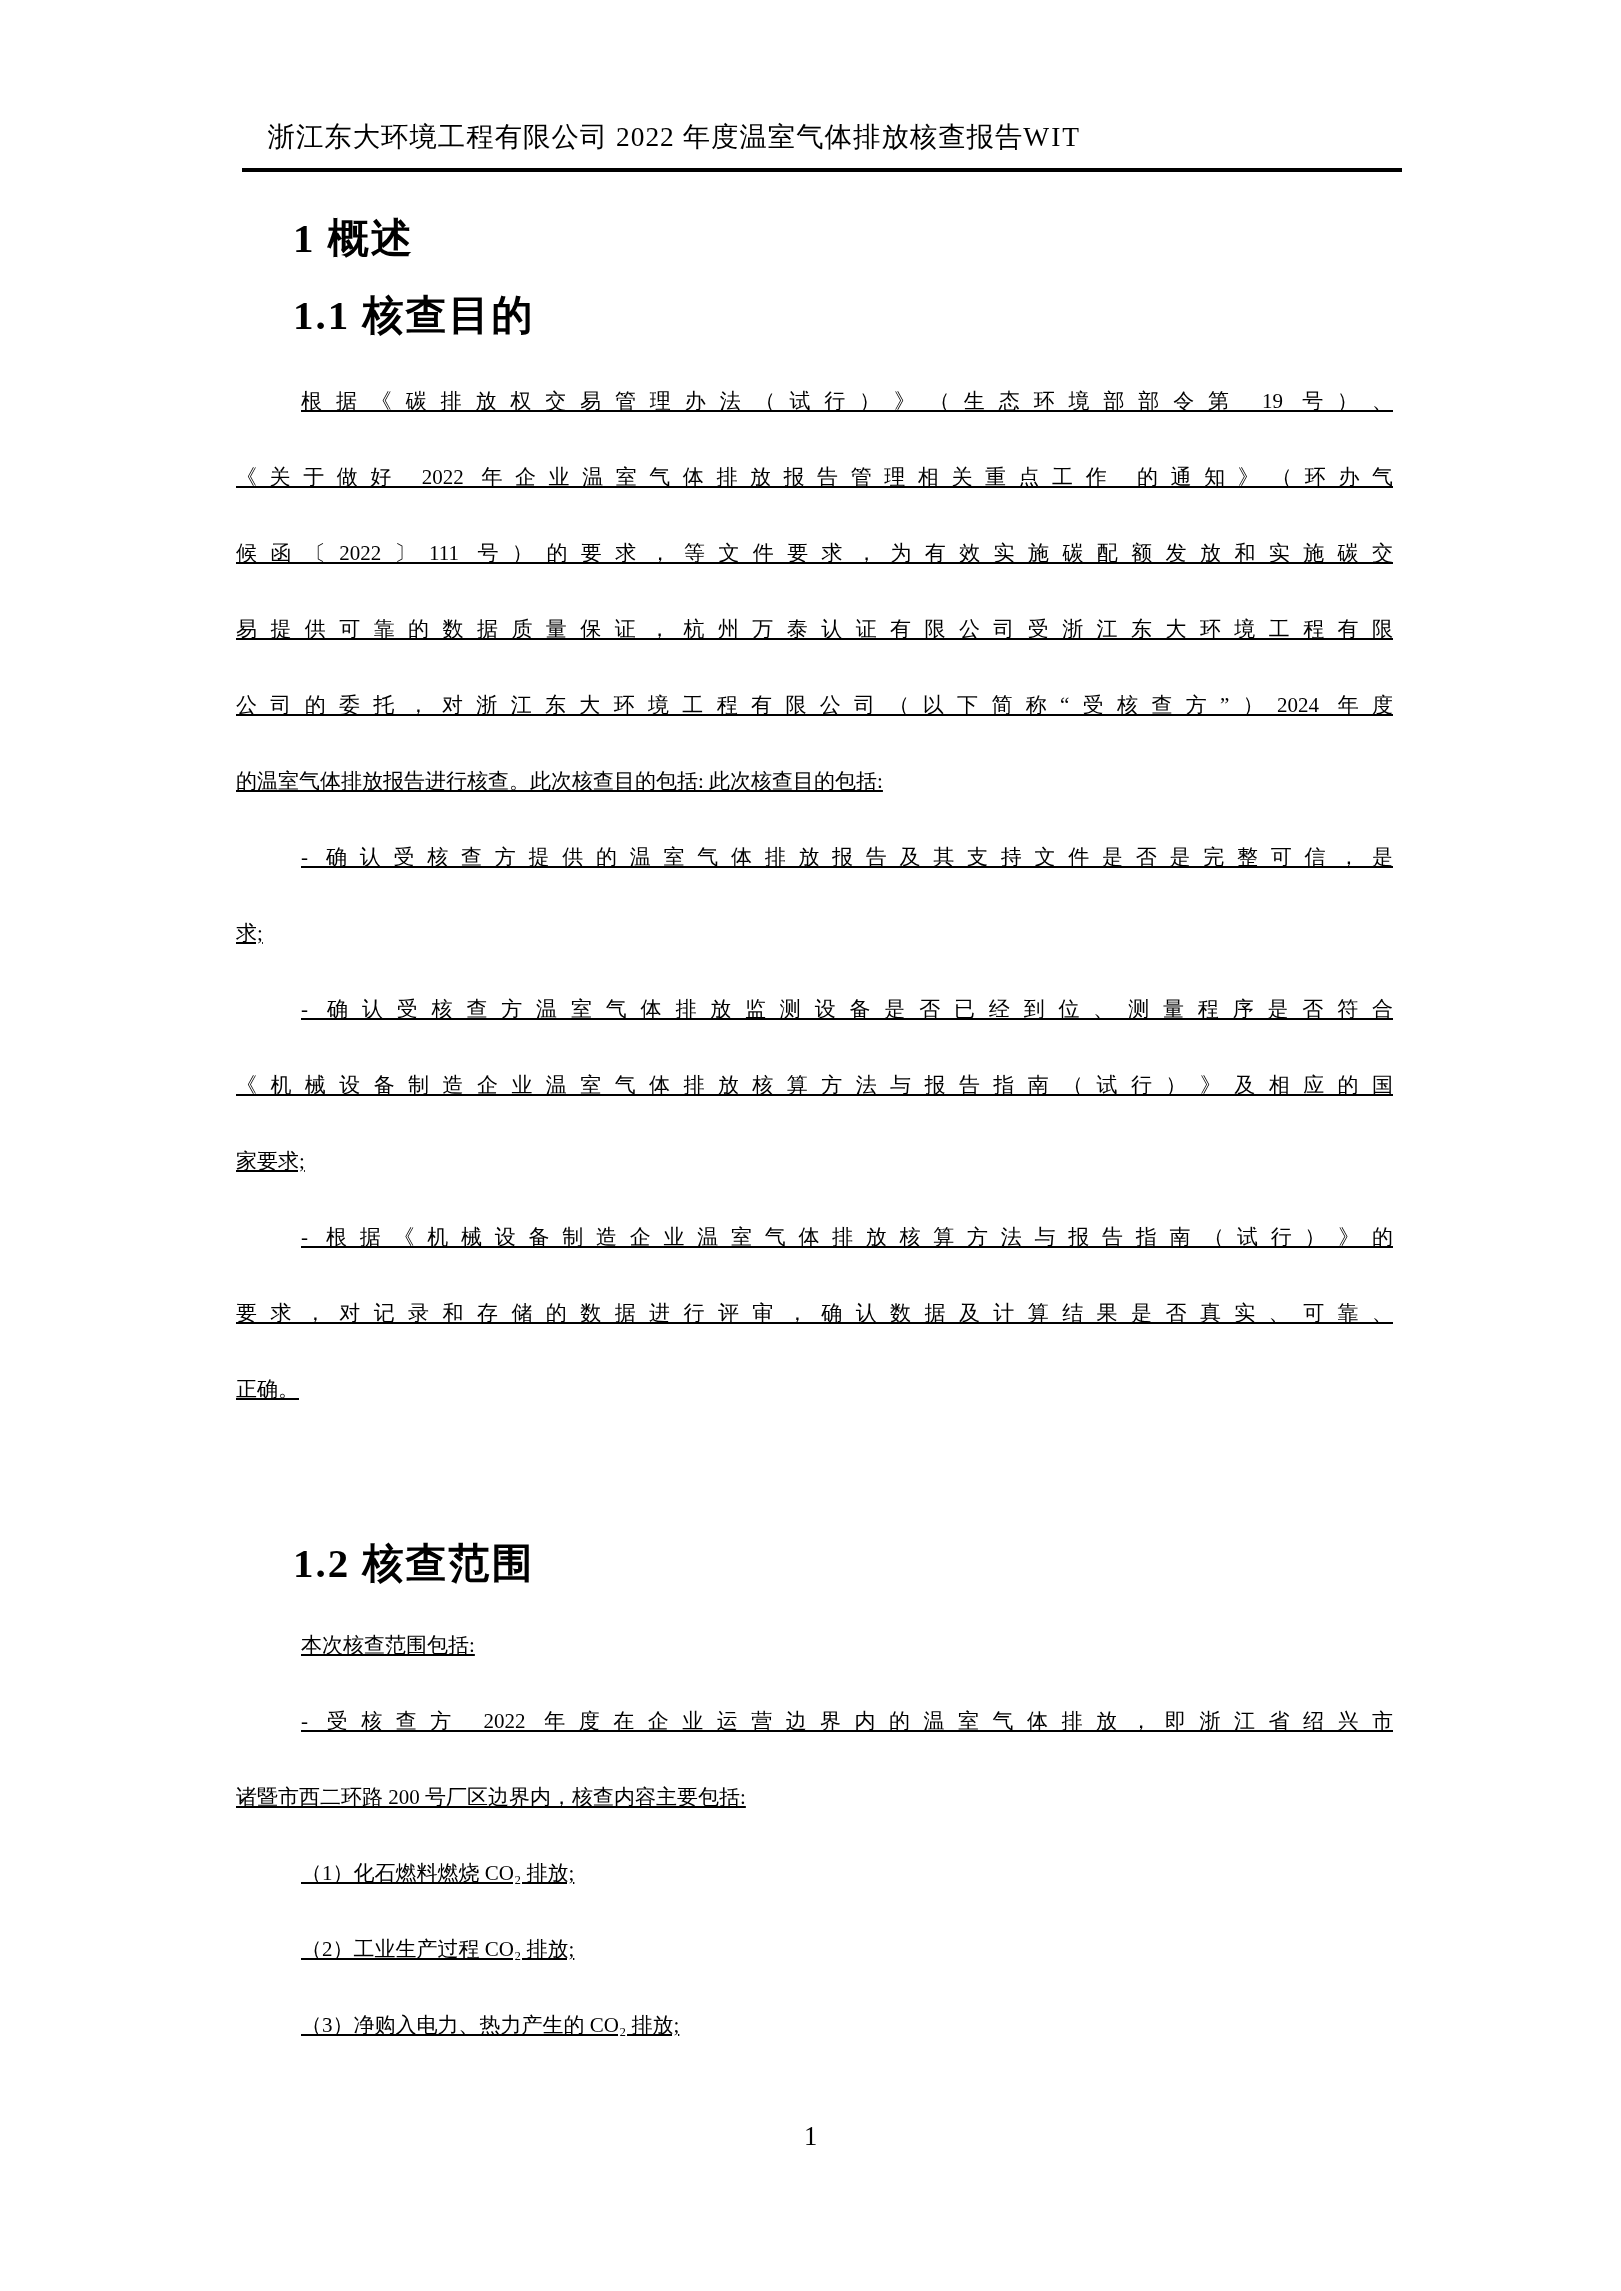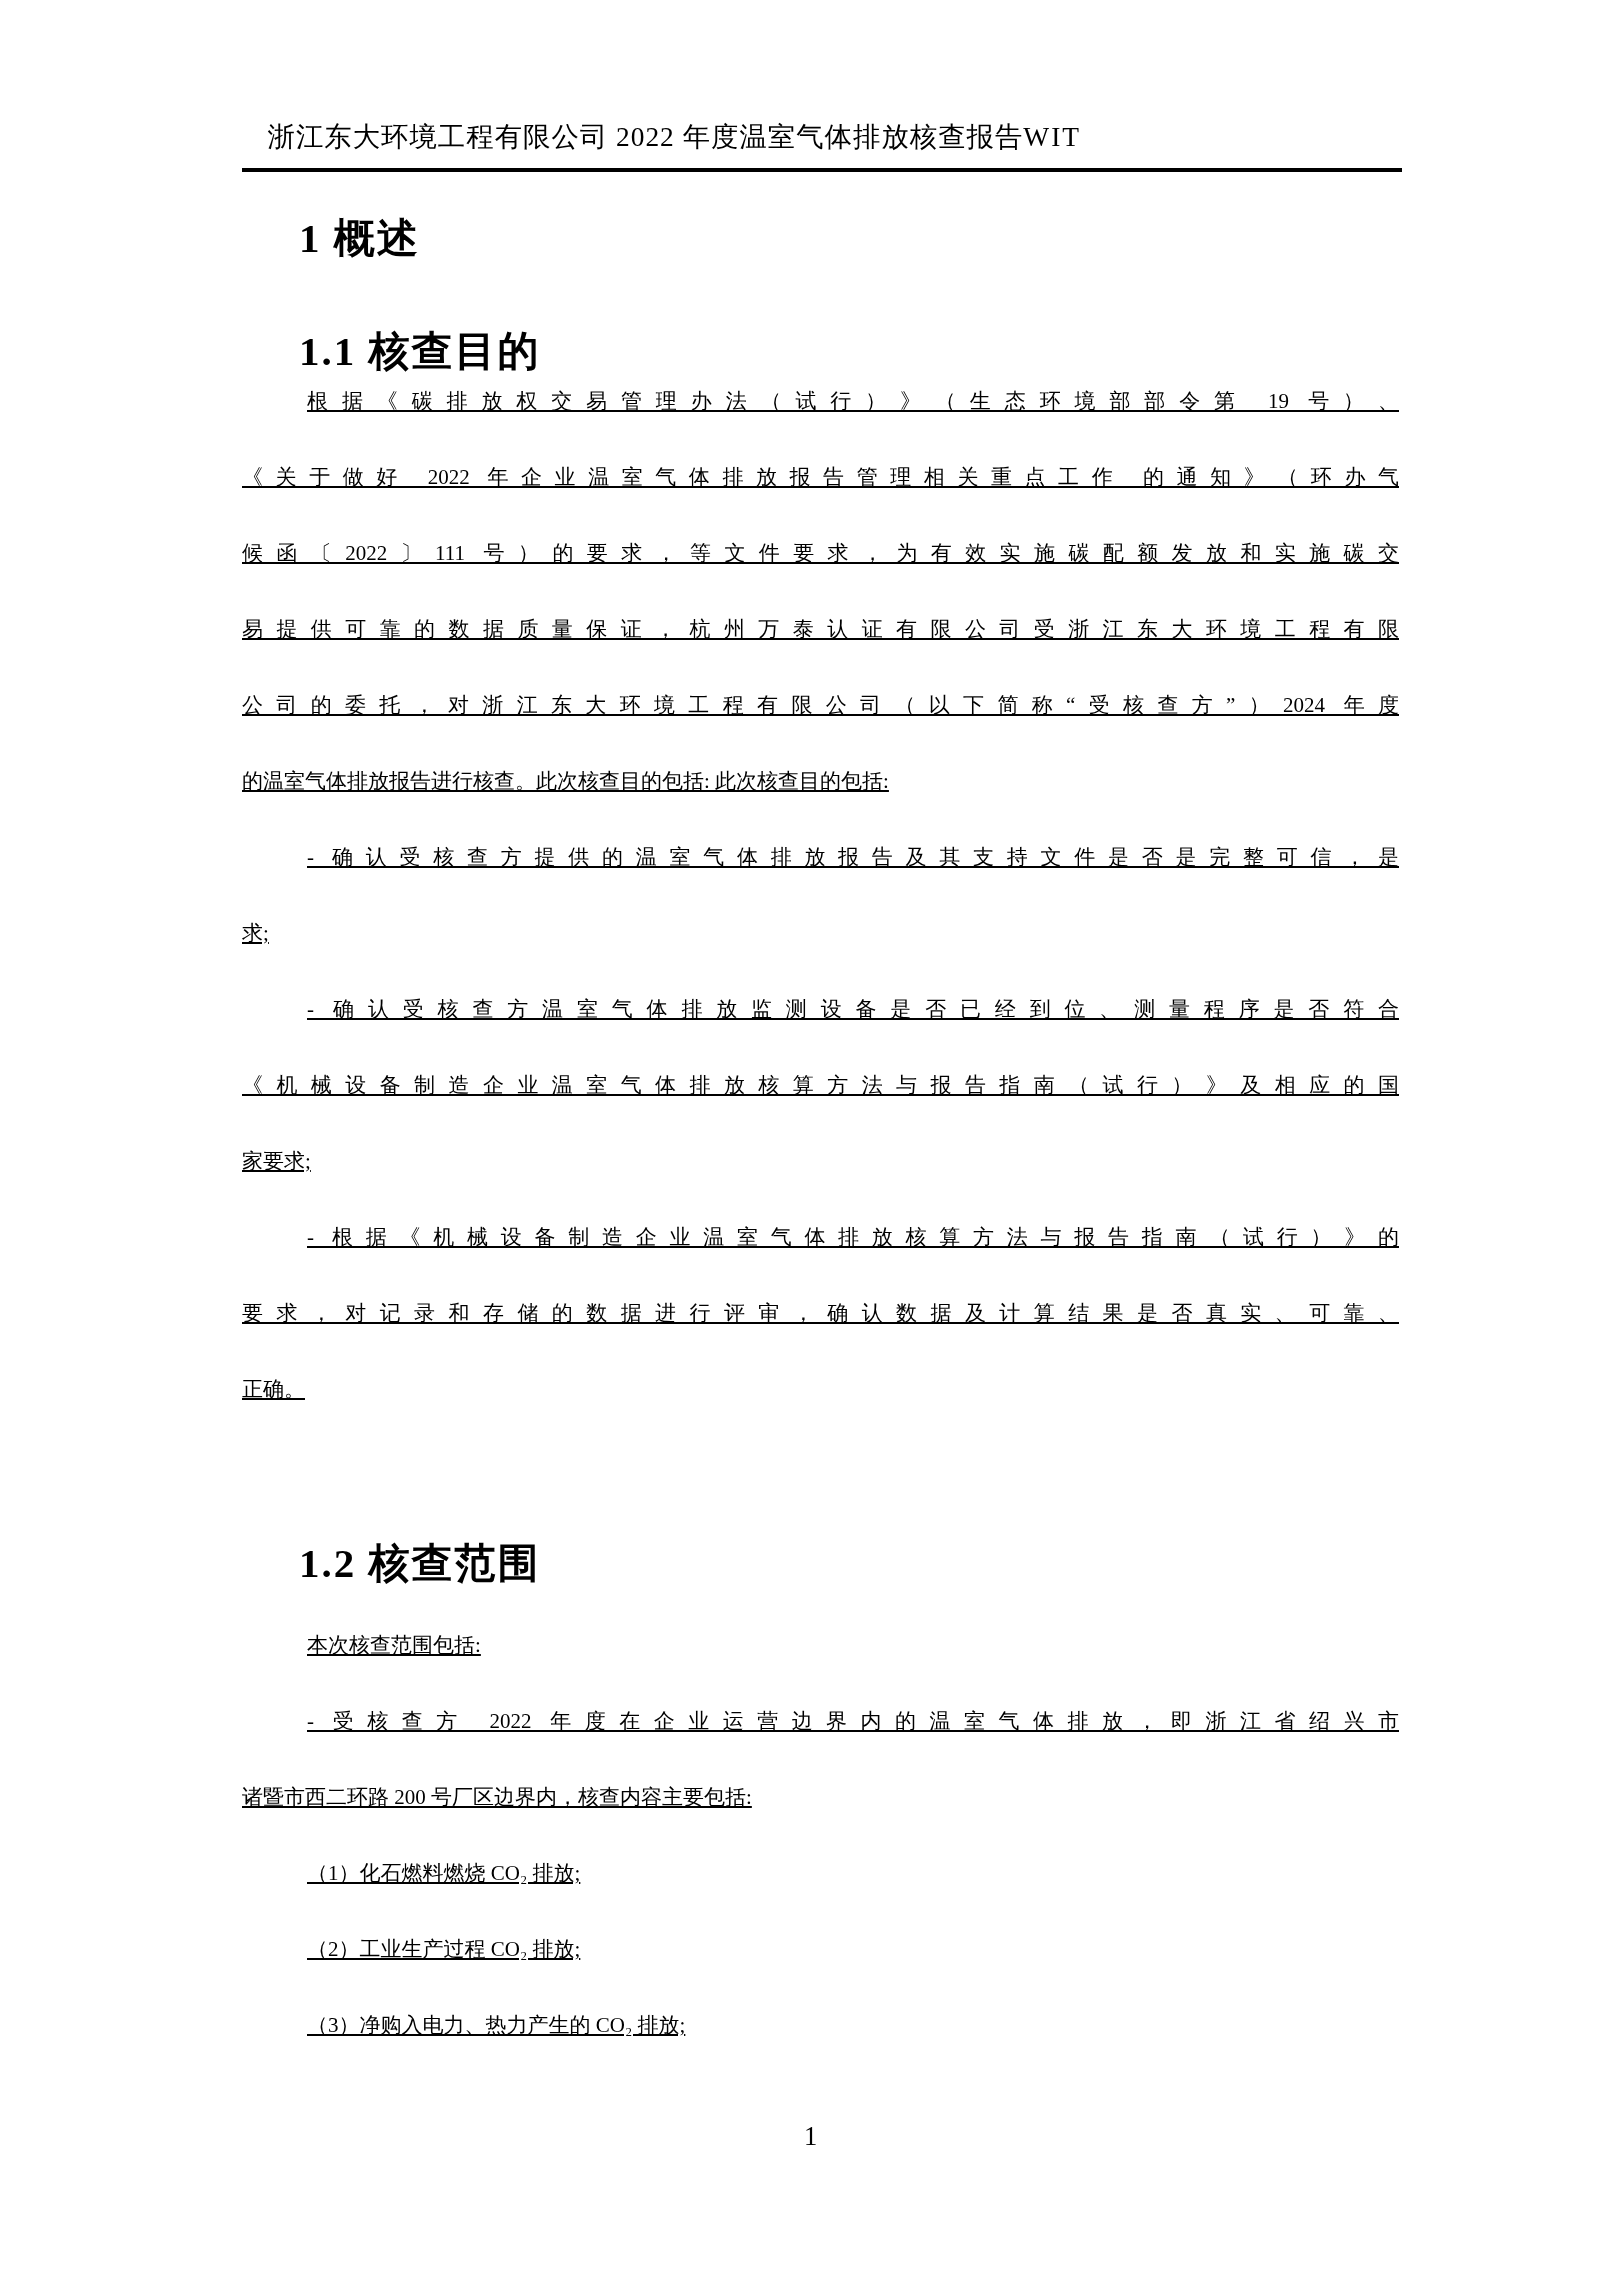--- a/index.html
+++ b/index.html
@@ -17,21 +17,21 @@
     display:flex;align-items:center;
     font-size:27.4px;line-height:43px;
   }
   #hdr .t{padding-left:22.5px;letter-spacing:1px;}
   #hdr .w{padding-right:64px;letter-spacing:2px;}
   #hdr-rule{
     position:absolute;top:168px;left:242px;width:1160px;height:3.9px;
     background:#000;
   }
   
-  .sec{position:absolute;left:242px;width:1157px;}
+  .sec{position:absolute;left:236px;width:1157px;}
   .h1,.h2{
     font-size:41px;font-weight:bold;line-height:59px;height:59px;
     padding-left:57px;letter-spacing:2px;
   }
   .line{
     height:76px;line-height:76px;font-size:21px;
     text-align:justify;overflow:visible;text-decoration:underline;
   }
   .line.j{text-align-last:justify;}
   .line.l{text-align-last:left;}
@@ -51,21 +51,21 @@
     <span class="t">浙江东大环境工程有限公司 2022 年度温室气体排放核查报告</span>
     <span class="w">WIT</span>
   </div>
 
   <div id="hdr-rule"></div>
 
   <div id="content">
       <div class="sec" style="top: 209px;">
         <div class="h1">1 概述</div>
       </div>
-      <div class="sec" style="top: 286px; margin-top: 36px;">
+      <div class="sec" style="top: 286px;">
         <div class="h2">1.1 核查目的</div>
       </div>
       <div class="sec" style="top: 363px;">
         <div class="line j ind">根据《碳排放权交易管理办法（试行）》（生态环境部部令第 19 号）、</div>
         <div class="line j">《关于做好 2022 年企业温室气体排放报告管理相关重点工作 的通知》（环办气</div>
         <div class="line j">候函〔2022〕111 号）的要求，等文件要求，为有效实施碳配额发放和实施碳交</div>
         <div class="line j">易提供可靠的数据质量保证，杭州万泰认证有限公司受浙江东大环境工程有限</div>
         <div class="line j">公司的委托，对浙江东大环境工程有限公司（以下简称“受核查方”）2024 年度</div>
         <div class="line l">的温室气体排放报告进行核查。此次核查目的包括: 此次核查目的包括:</div>
         <div class="line j ind">- 确认受核查方提供的温室气体排放报告及其支持文件是否是完整可信，是</div>

